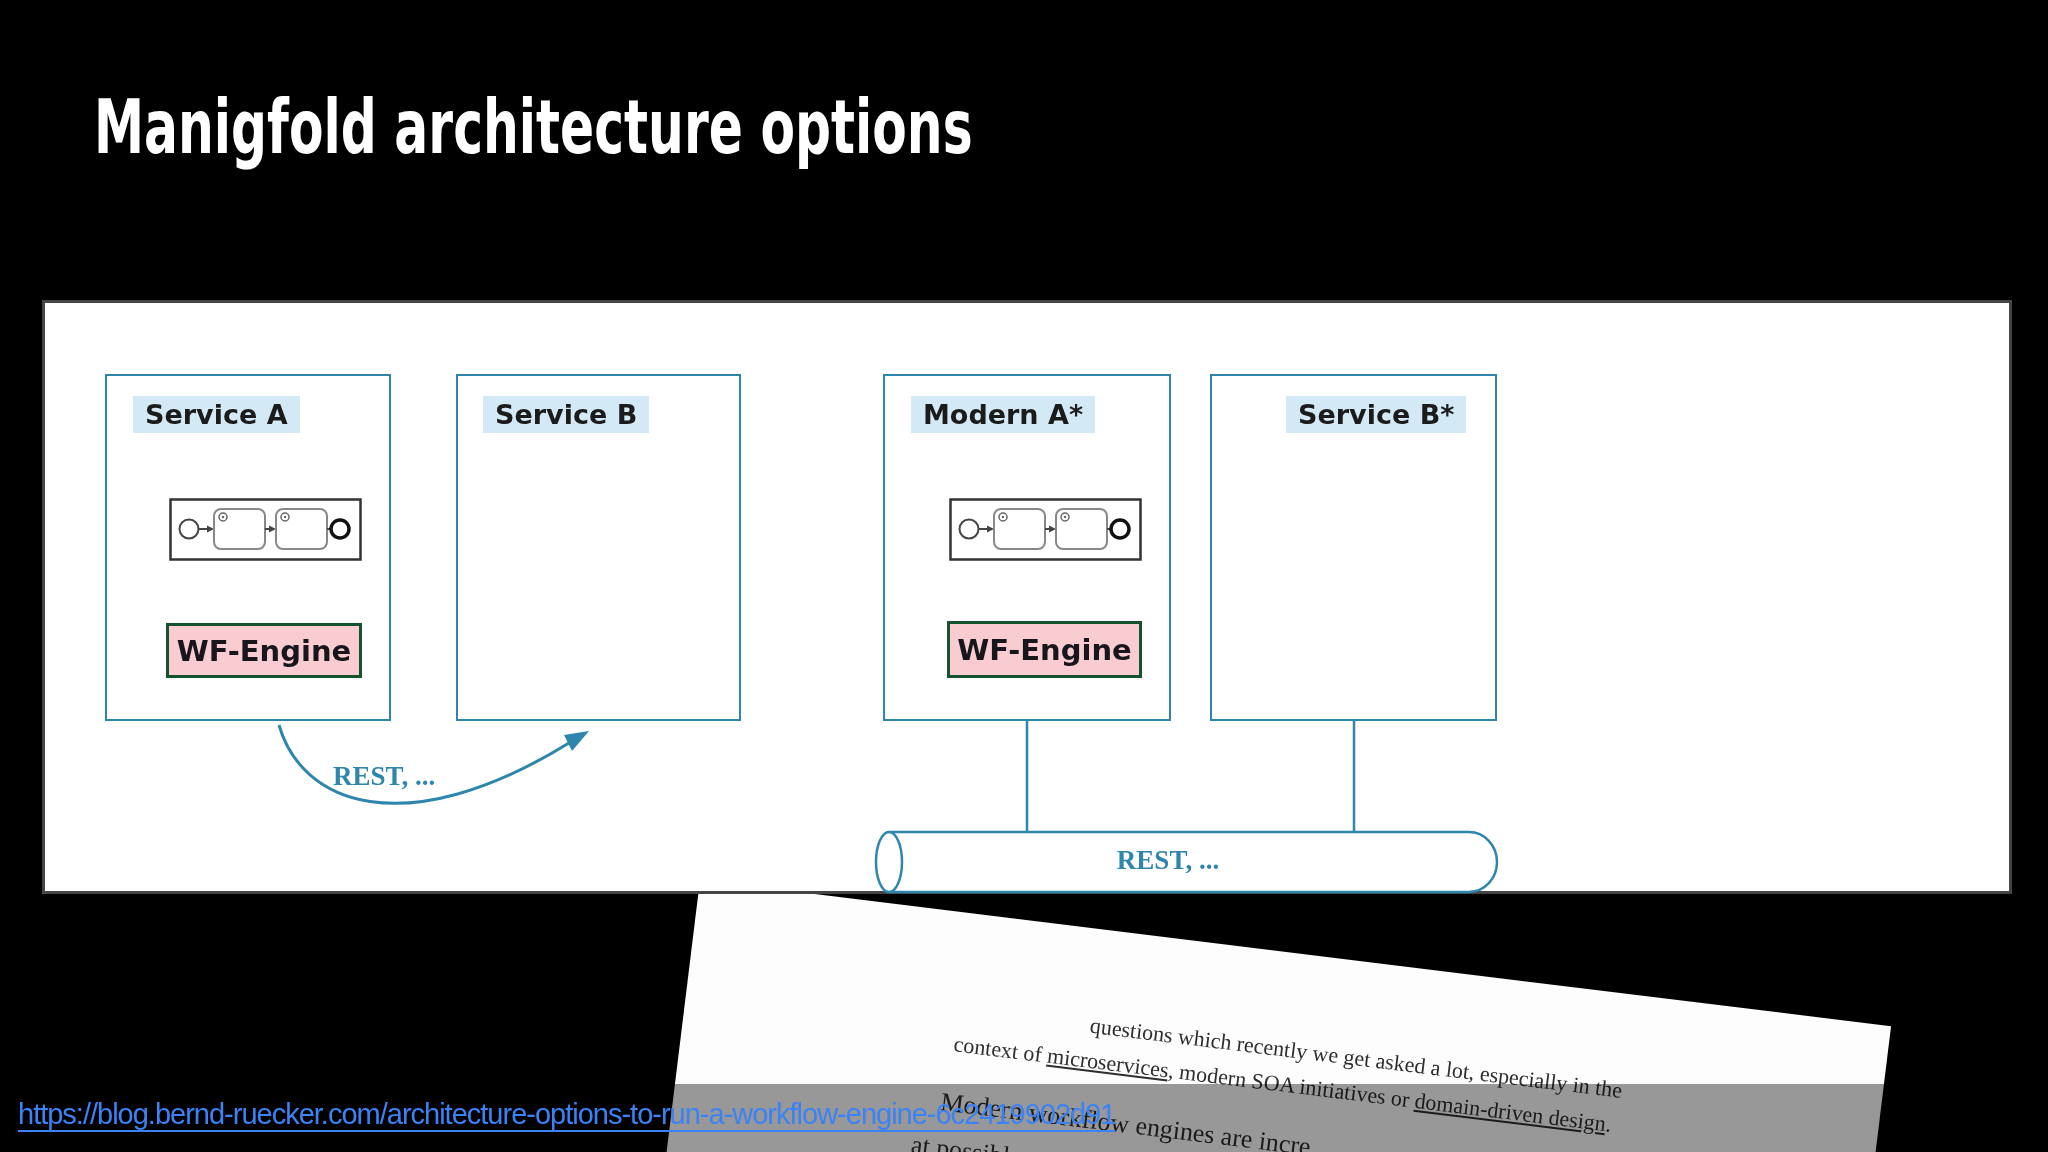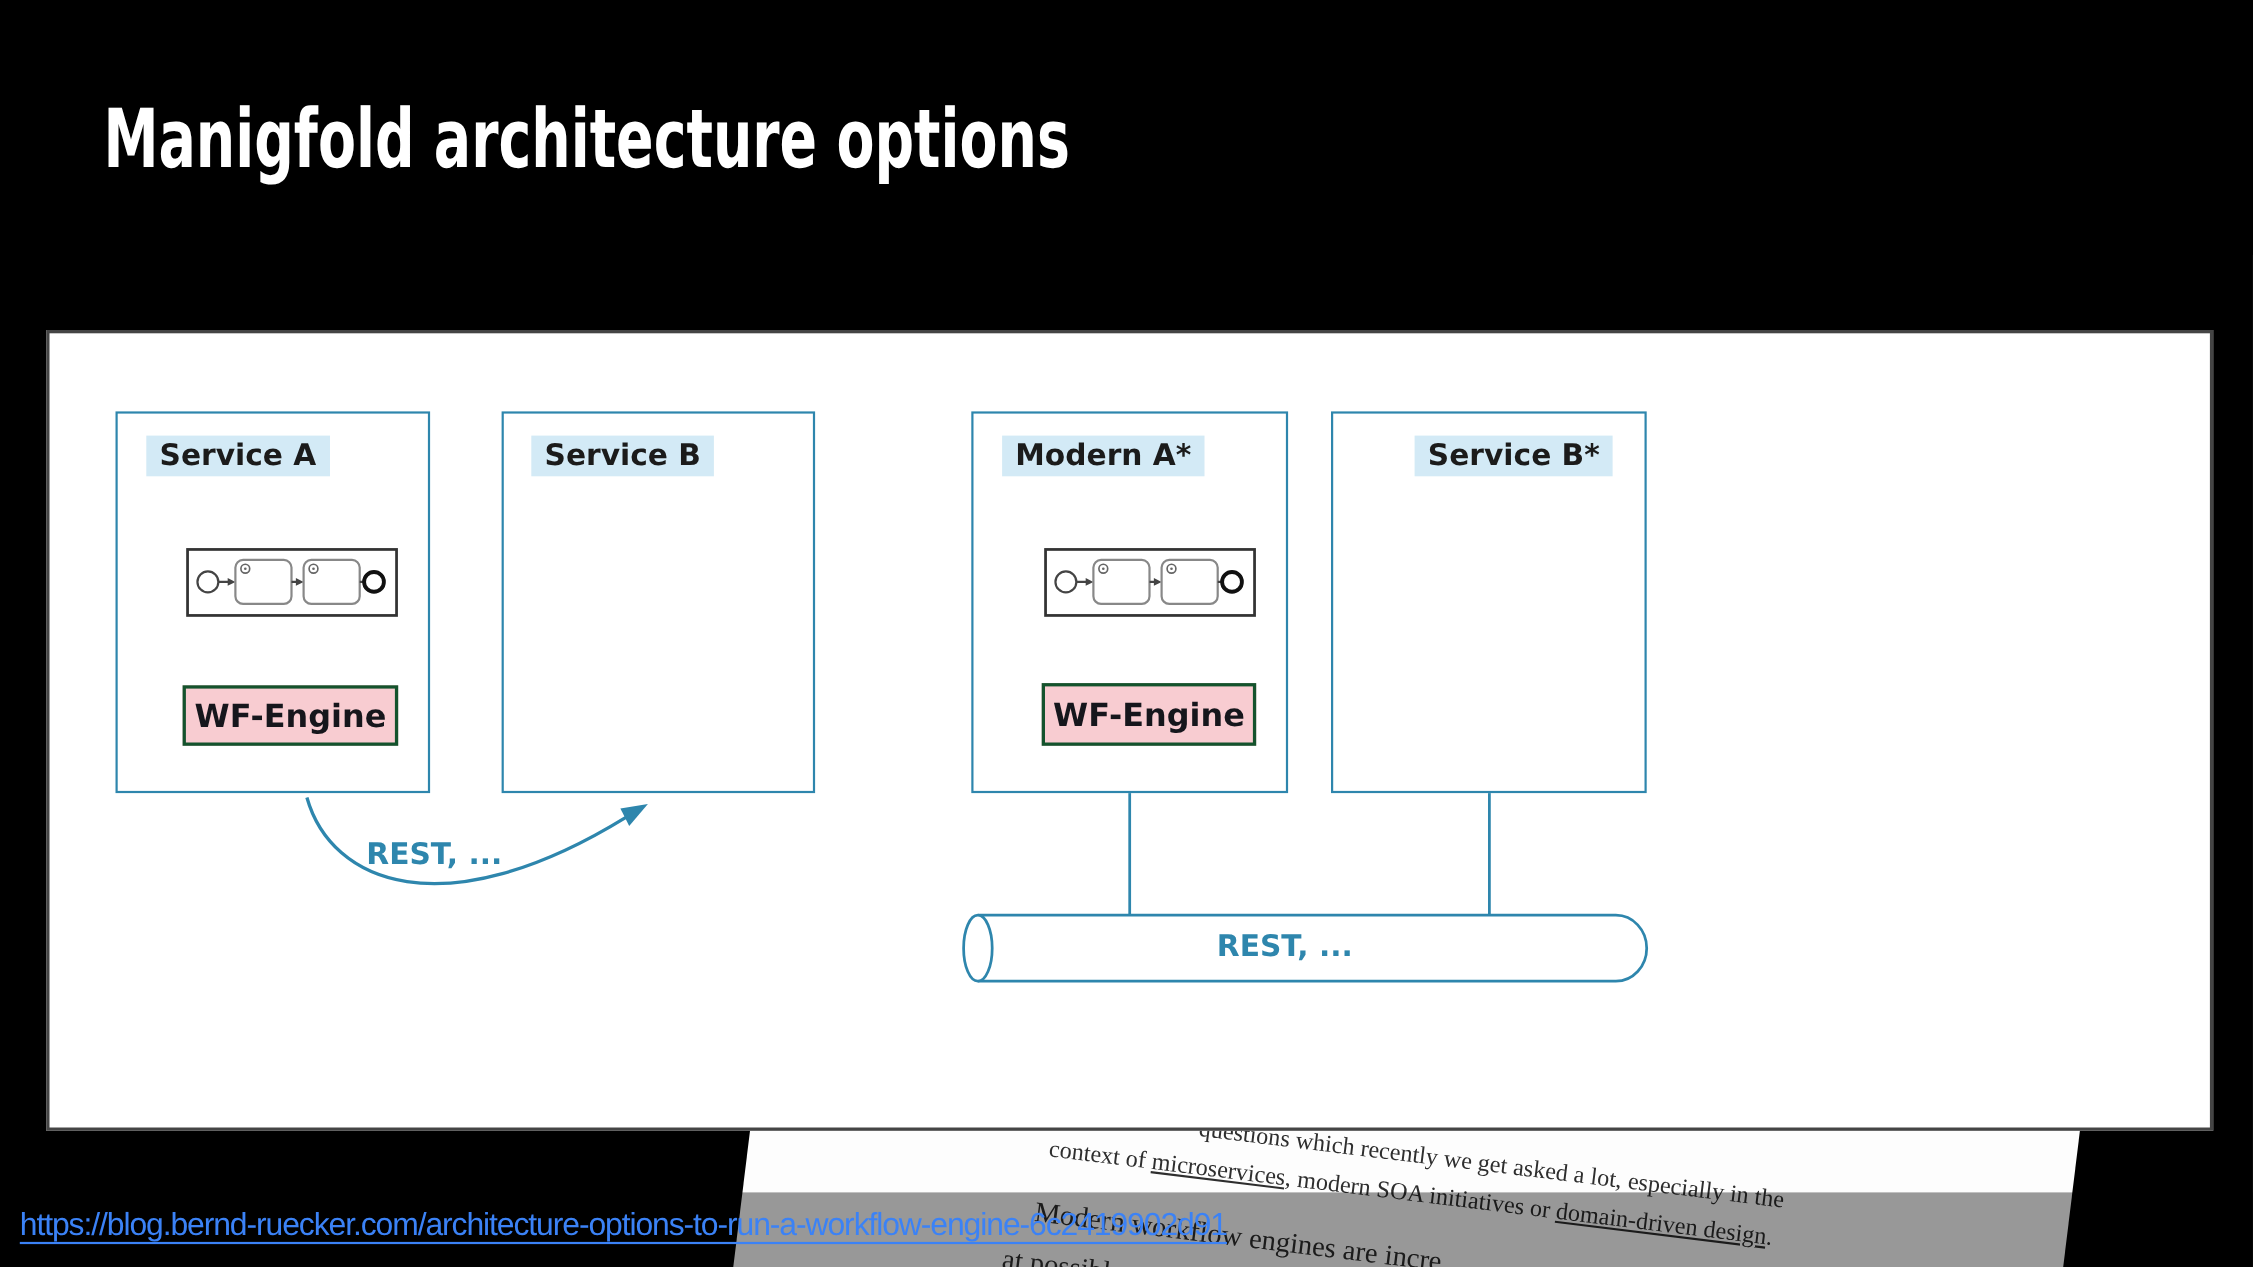--- a/index.html
+++ b/index.html
@@ -17,39 +17,39 @@
   .article-doc{
     left:700px;top:880px;width:1200px;height:300px;background:#fdfdfd;
     transform:rotate(7deg);transform-origin:0 0;z-index:1;
     font-family:"Liberation Serif",serif;color:#2e2e2e;
   }
   .doc-line{position:absolute;white-space:nowrap;font-size:22px;}
   .doc-line.big{font-size:26px;}
   .doc-link{text-decoration:underline;}
   
   .panel{
-    left:42px;top:300px;width:1970px;height:728px;background:#fff;
+    left:42px;top:300px;width:1970px;height:594px;background:#fff;
     border:3px solid #454545;box-sizing:border-box;z-index:2;
   }
   .service-box{
     position:absolute;border:2px solid var(--accent,#2e86ad);
     background:#fff;box-sizing:border-box;
   }
   .service-label{
     position:absolute;background:var(--hl,#d3eaf6);color:#1b1b1b;
     font-size:27px;font-weight:bold;padding:3px 12px;white-space:nowrap;
   }
   .engine-box{
     position:absolute;background:var(--pink,#f8ccd1);border:3px solid #14532d;
     box-sizing:border-box;display:flex;align-items:center;justify-content:center;
     color:#16161c;font-size:29px;font-weight:bold;
   }
   .conn-label{
     position:absolute;color:var(--accent,#2e86ad);
-    font-size:27px;font-weight:bold;white-space:nowrap;
+    font-size:27px;font-weight:bold;white-space:nowrap;font-family:Liberation Serif, serif;
   }
   .overlay-svg{position:absolute;left:0;top:0;pointer-events:none;}
   
   .url-bar{
     left:0;top:1084px;width:2048px;height:68px;
     background:rgba(0,0,0,0.40);z-index:5;
   }
   .url-text{
     left:18px;top:1098px;z-index:6;color:#3b82f6;
     font-family:"Liberation Sans",sans-serif;font-size:29px;font-weight:300;

